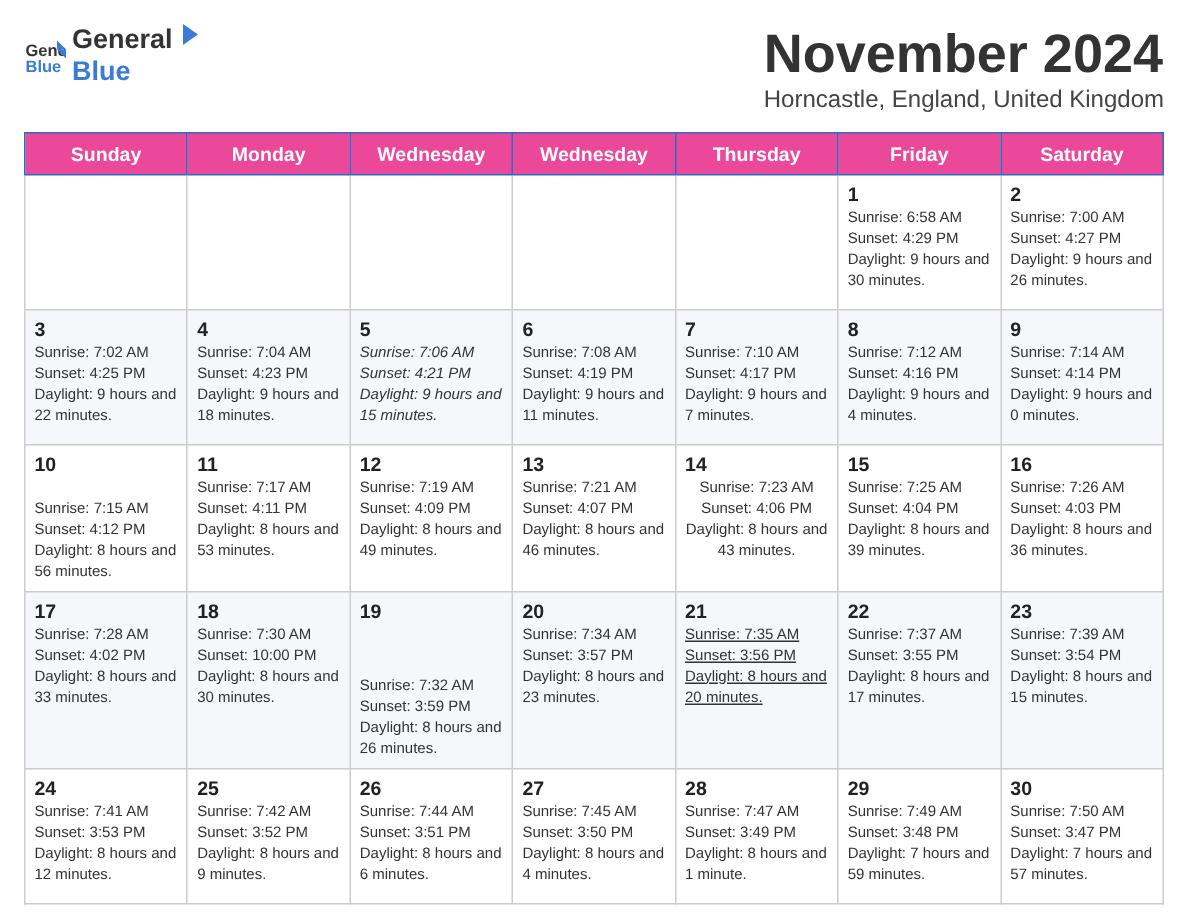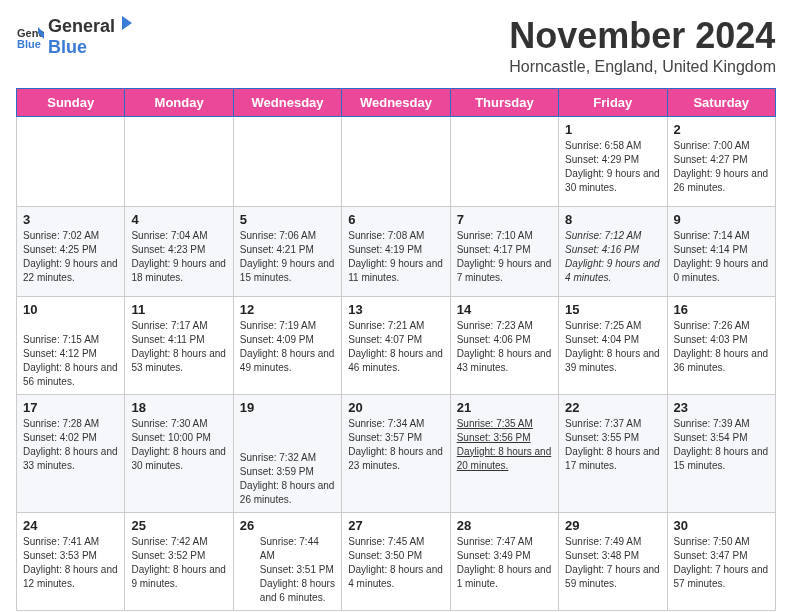--- a/index.html
+++ b/index.html
@@ -161,39 +161,39 @@
 Daylight: 9 hours and 22 minutes.</div>
         </td>
         <td>
           <span class="day-number">4</span>
           <div class="day-info" style="white-space: pre-line;">Sunrise: 7:04 AM
 Sunset: 4:23 PM
 Daylight: 9 hours and 18 minutes.</div>
         </td>
         <td>
           <span class="day-number">5</span>
-          <div class="day-info" style="white-space: pre-line;">Sunrise: 7:06 AM
+          <div class="day-info" style="white-space: pre-line; font-style: italic;">Sunrise: 7:06 AM
 Sunset: 4:21 PM
 Daylight: 9 hours and 15 minutes.</div>
         </td>
         <td>
           <span class="day-number">6</span>
           <div class="day-info" style="white-space: pre-line;">Sunrise: 7:08 AM
 Sunset: 4:19 PM
 Daylight: 9 hours and 11 minutes.</div>
         </td>
         <td>
           <span class="day-number">7</span>
           <div class="day-info" style="white-space: pre-line;">Sunrise: 7:10 AM
 Sunset: 4:17 PM
 Daylight: 9 hours and 7 minutes.</div>
         </td>
         <td>
           <span class="day-number">8</span>
-          <div class="day-info" style="white-space: pre-line; font-style: italic;">Sunrise: 7:12 AM
+          <div class="day-info" style="white-space: pre-line;">Sunrise: 7:12 AM
 Sunset: 4:16 PM
 Daylight: 9 hours and 4 minutes.</div>
         </td>
         <td>
           <span class="day-number">9</span>
           <div class="day-info" style="white-space: pre-line;">Sunrise: 7:14 AM
 Sunset: 4:14 PM
 Daylight: 9 hours and 0 minutes.</div>
         </td>
       </tr>
@@ -217,21 +217,21 @@
 Daylight: 8 hours and 49 minutes.</div>
         </td>
         <td>
           <span class="day-number">13</span>
           <div class="day-info" style="white-space: pre-line;">Sunrise: 7:21 AM
 Sunset: 4:07 PM
 Daylight: 8 hours and 46 minutes.</div>
         </td>
         <td>
           <span class="day-number">14</span>
-          <div class="day-info" style="white-space: pre-line;">Sunrise: 7:23 AM
+          <div class="day-info" style="white-space: pre-line; text-align: center;">Sunrise: 7:23 AM
 Sunset: 4:06 PM
 Daylight: 8 hours and 43 minutes.</div>
         </td>
         <td>
           <span class="day-number">15</span>
           <div class="day-info" style="white-space: pre-line;">Sunrise: 7:25 AM
 Sunset: 4:04 PM
 Daylight: 8 hours and 39 minutes.</div>
         </td>
         <td>
@@ -293,21 +293,21 @@
 Daylight: 8 hours and 12 minutes.</div>
         </td>
         <td>
           <span class="day-number">25</span>
           <div class="day-info" style="white-space: pre-line;">Sunrise: 7:42 AM
 Sunset: 3:52 PM
 Daylight: 8 hours and 9 minutes.</div>
         </td>
         <td>
           <span class="day-number">26</span>
-          <div class="day-info" style="white-space: pre-line; margin-left: 20px;">Sunrise: 7:44 AM
+          <div class="day-info" style="white-space: pre-line;">Sunrise: 7:44 AM
 Sunset: 3:51 PM
 Daylight: 8 hours and 6 minutes.</div>
         </td>
         <td>
           <span class="day-number">27</span>
           <div class="day-info" style="white-space: pre-line;">Sunrise: 7:45 AM
 Sunset: 3:50 PM
 Daylight: 8 hours and 4 minutes.</div>
         </td>
         <td>

